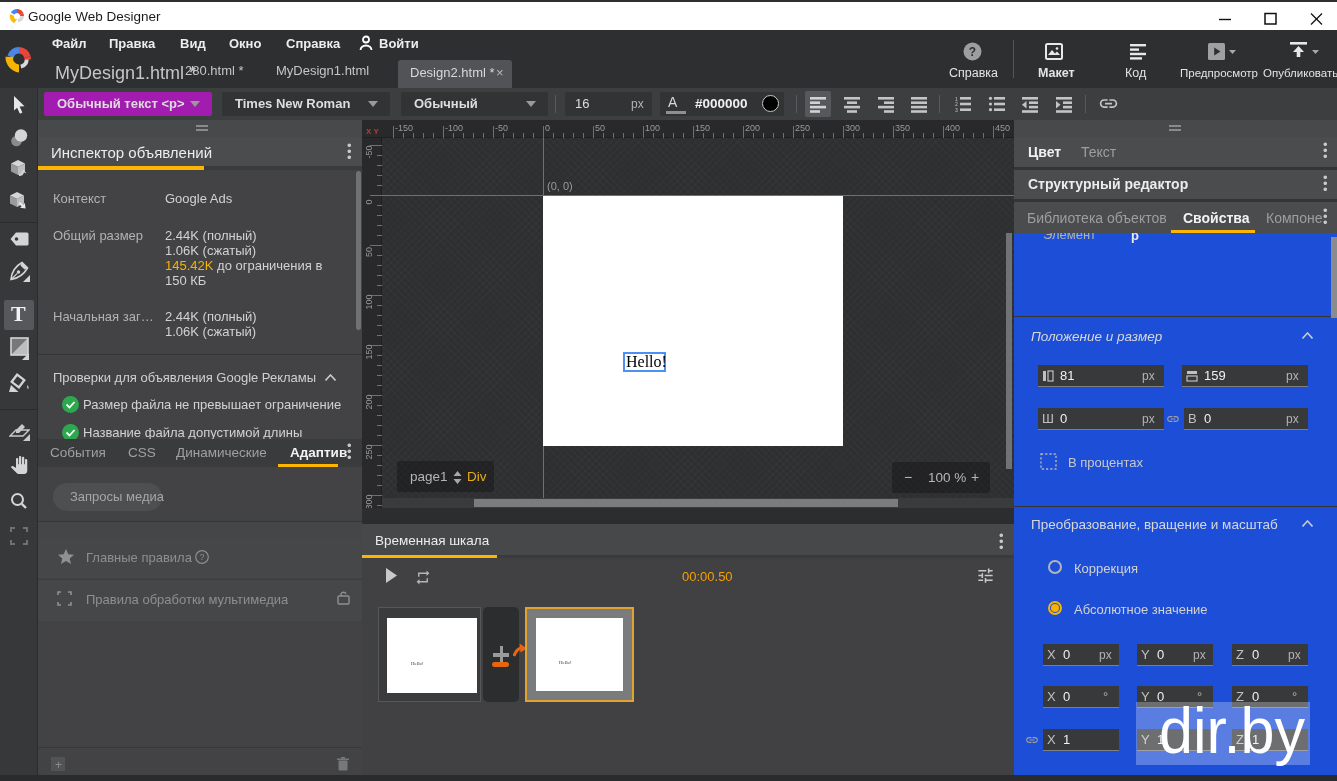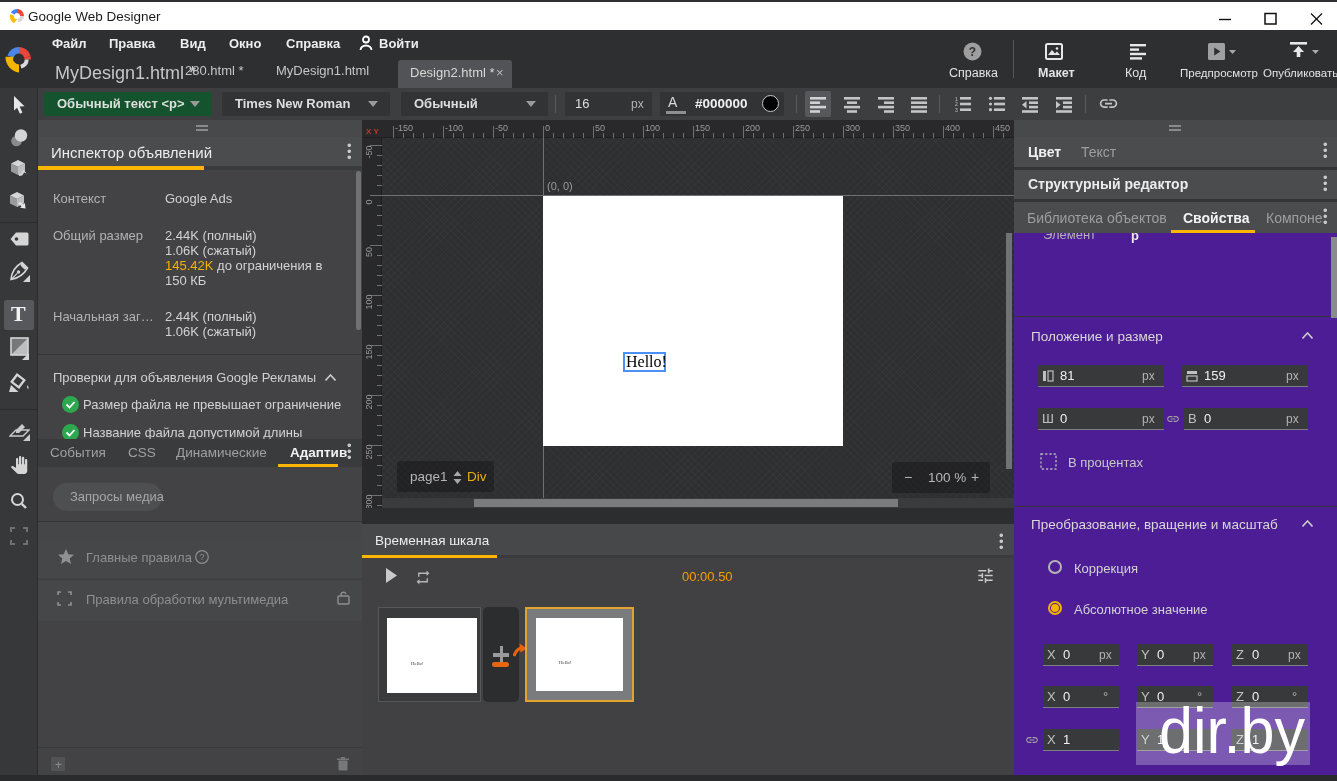--- a/index.html
+++ b/index.html
@@ -85,21 +85,21 @@
   <div class="abs" style="top:33px;left:55px;font-size:18px;color:#c6c6c6;">MyDesign1.html *</div>
   <div class="abs" style="top:33px;left:185px;font-size:13px;color:#c6c6c6;">280.html *</div>
   <div class="abs" style="top:33px;left:276px;font-size:13px;color:#c6c6c6;">MyDesign1.html</div>
   <div class="abs" style="left:398px;top:30px;width:114px;height:28px;background:#525356;border-radius:3px 3px 0 0;">
     <div class="abs" style="top:5px;left:12px;font-size:13px;color:#d8d8d8;">Design2.html *</div>
     <div class="abs" style="top:5px;left:98px;font-size:13px;color:#b8b8b8;">×</div>
   </div>
 </div>
 
 <div class="abs" style="left:38px;top:88px;width:1299px;height:32px;background:#3d3e40;">
-  <div class="abs" style="left:6px;top:4px;width:168px;height:24px;background:#14532d;border-radius:2px;">
+  <div class="abs" style="left:6px;top:4px;width:168px;height:24px;background:#a21caf;border-radius:2px;">
     <div class="abs" style="top:4px;left:13px;font-size:13px;color:#dedede;font-weight:bold;">Обычный текст &lt;p&gt;</div>
     <svg class="abs" style="left:146px;top:9px;" width="10" height="6">
         <path d="M0 0 L10 0 L5 6 Z" fill="#9a9a9a"></path>
       </svg>
   </div>
   <div class="abs" style="left:184px;top:4px;width:168px;height:24px;background:#323335;border-radius:2px;">
     <div class="abs" style="top:4px;left:13px;font-size:13px;color:#dedede;font-weight:bold;">Times New Roman</div>
     <svg class="abs" style="left:146px;top:9px;" width="10" height="6">
         <path d="M0 0 L10 0 L5 6 Z" fill="#9a9a9a"></path>
       </svg>
@@ -557,21 +557,21 @@
     <path d="M1 13 Q3.5 6 8 5" stroke="#e8650f" stroke-width="3.2" fill="none"></path>
     <path d="M6.5 0.5 L14 5.5 L7.5 9.5 Z" fill="#e8650f"></path>
   </svg>
   <div class="abs" style="left:163px;top:83px;width:109px;height:95px;background:#7a7b7d;border:2px solid #e2a32e;">
     <div class="abs" style="left:9px;top:9px;width:87px;height:73px;background:#fff;">
       <div class="abs" style="left:23px;top:42px;font-family:'Liberation Serif',serif;font-size:5px;color:#333;">Hello!</div>
     </div>
   </div>
 </div>
 
-<div class="abs" style="left:1014px;top:120px;width:323px;height:655px;background:#4c1d95;">
+<div class="abs" style="left:1014px;top:120px;width:323px;height:655px;background:#1d4ed8;">
   <div class="abs" style="left:0;top:0;width:323px;height:17px;background:#48494b;">
     <div class="abs" style="left:155px;top:5px;width:12px;height:2px;background:#8a8a8a;"></div>
     <div class="abs" style="left:155px;top:9px;width:12px;height:2px;background:#8a8a8a;"></div>
   </div>
   <div class="abs" style="left:0;top:17px;width:323px;height:30px;background:#4b4c4e;">
     <div class="abs" style="left:14px;top:7px;font-size:14px;color:#f0f0f0;font-weight:bold;">Цвет</div>
     <div class="abs" style="left:67px;top:7px;font-size:14px;color:#9e9e9e;">Текст</div>
     <div class="abs" style="left:309px;top:5px;color:#c9c9c9;font-size:13px;line-height:6px;">•<br>•<br>•</div>
   </div>
   <div class="abs" style="left:0;top:47px;width:323px;height:3px;background:#333436;"></div>
@@ -587,21 +587,21 @@
     <div class="abs" style="left:309px;top:6px;color:#c9c9c9;font-size:13px;line-height:6px;">•<br>•<br>•</div>
     <div class="abs" style="left:157px;top:28px;width:84px;height:3px;background:#fcb501;"></div>
   </div>
   <div class="abs" style="left:29px;top:113px;width:200px;height:11px;overflow:hidden;">
       <div style="position:absolute;top:-6px;font-size:13px;color:#b2b2b2;">Элемент</div>
     </div>
   <div class="abs" style="left:117px;top:113px;width:20px;height:11px;overflow:hidden;">
       <div style="position:absolute;top:-5px;font-size:13px;color:#e8e8e8;font-weight:bold;">p</div>
     </div>
   <div class="abs" style="left:0;top:196px;width:323px;height:1px;background:#363638;"></div>
-  <div class="abs" style="left:17px;top:209px;font-size:13.5px;color:#d8d8d8;">Положение и размер</div>
+  <div class="abs" style="left:17px;top:209px;font-size:13.5px;color:#d8d8d8;font-style:italic;">Положение и размер</div>
   <svg class="abs" style="left:288px;top:212px;" width="11" height="7">
       <path d="M0.5 6.5 L5.5 1 L10.5 6.5" stroke="#c9c9c9" stroke-width="1.6" fill="none"></path>
     </svg>
 
   <div class="abs" style="left:24px;top:245px;width:126px;height:22px;background:#38393b;border-bottom:1px solid #7e7f81;">
     <svg class="abs" style="left:4px;top:5px;" width="12" height="12" viewBox="0 0 12 12">
         <rect x="1" y="1" width="3" height="10" fill="#c0c0c0"></rect>
         <rect x="6" y="1" width="5" height="10" fill="none" stroke="#c0c0c0" stroke-width="1.2"></rect>
       </svg>
     <div class="abs" style="left:22px;top:3px;font-size:13px;color:#f0f0f0;">81</div>

